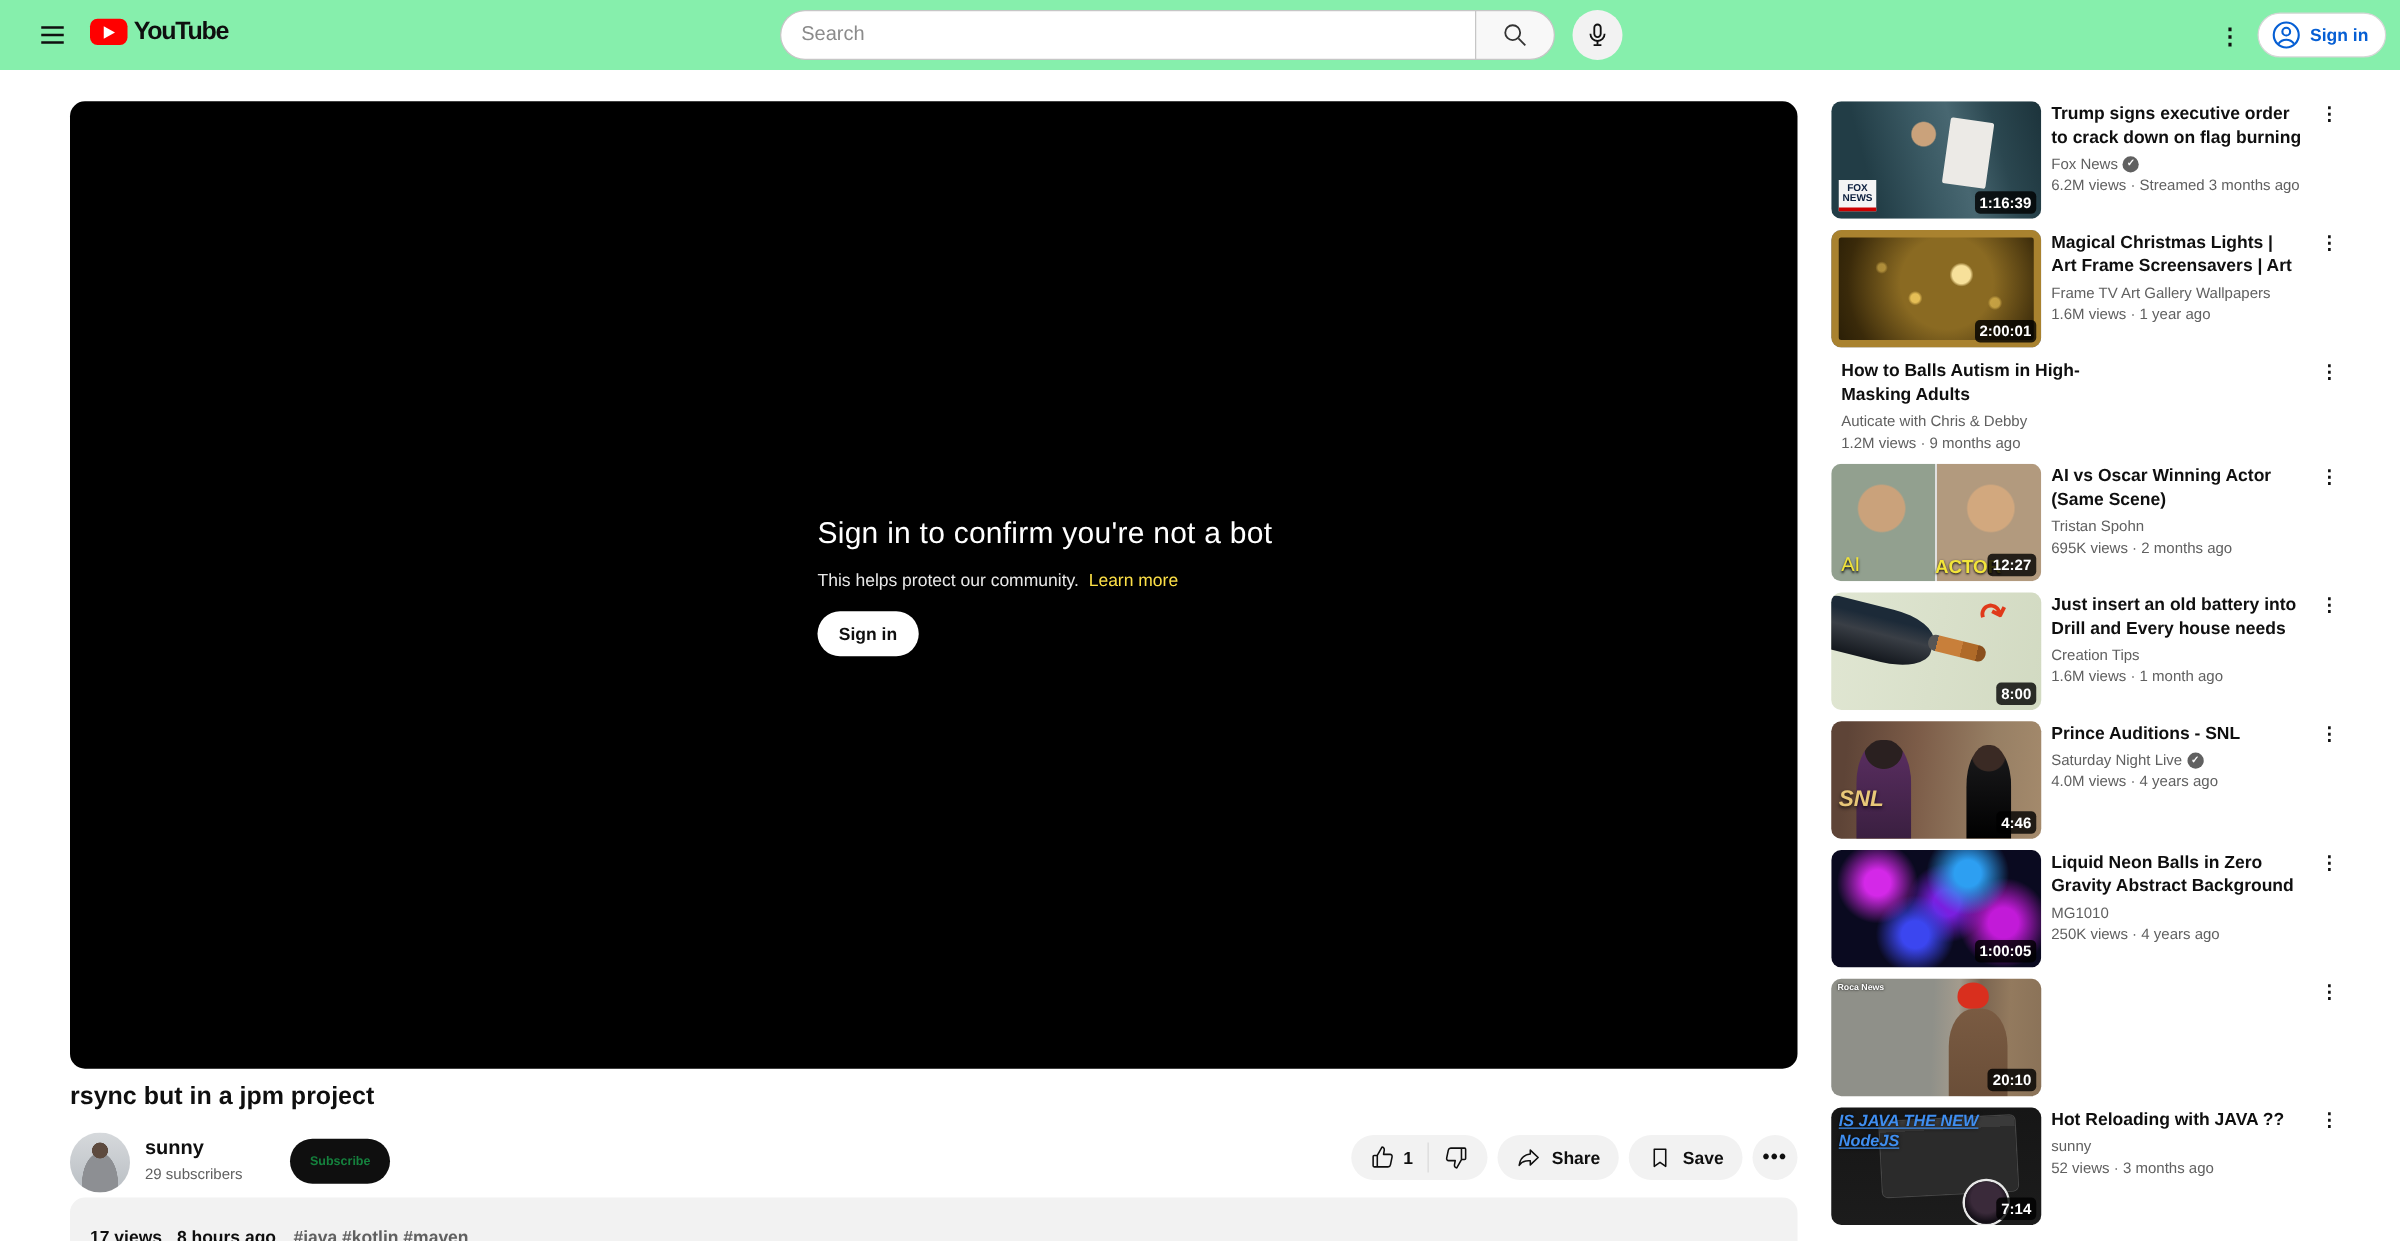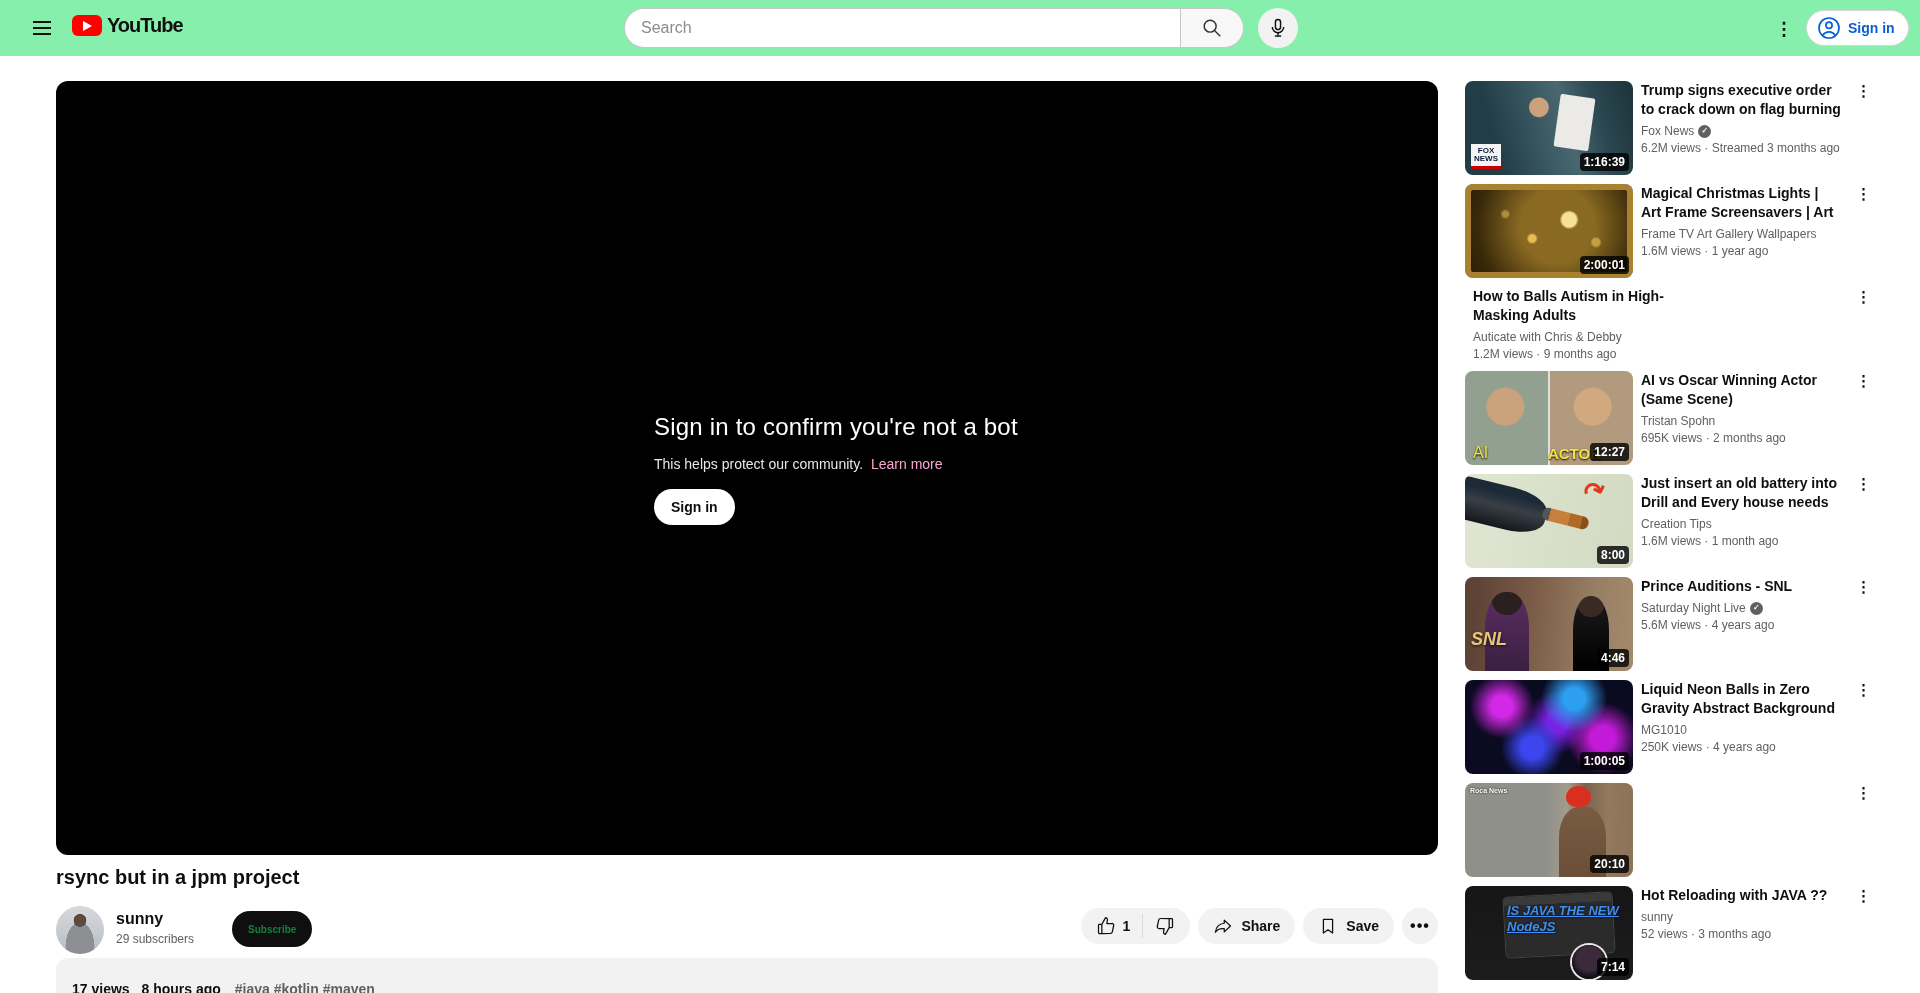--- a/index.html
+++ b/index.html
@@ -36,21 +36,21 @@
               font-size:18px; font-weight:bold; color:#0f0f0f; line-height:40px; }
   .signin-top { position:absolute; left:1806px; top:10px; height:36px; padding:0 13px 0 10px;
                 border:1px solid #d6d6d6; border-radius:18px; background:#fff;
                 display:flex; align-items:center; gap:7px; color:#065fd4; font-size:14px; font-weight:bold; }
 
   
   .player { position:absolute; left:56px; top:81px; width:1382px; height:774px; background:#000; border-radius:12px; }
   .player-msg { position:absolute; left:598px; top:332px; }
   .pm-heading { color:#fff; font-size:24px; font-weight:normal; letter-spacing:.2px; }
   .pm-body { margin-top:15px; font-size:14px; color:#e8e8e8; }
-  .pm-link { color:#f9a8d4; text-decoration:none; cursor:pointer; margin-left:4px; }
+  .pm-link { color:#fde047; text-decoration:none; cursor:pointer; margin-left:4px; }
   .pm-btn { margin-top:17px; height:36px; padding:0 17px; border:none; border-radius:18px; background:#fff;
             color:#0f0f0f; font-size:14px; font-weight:bold; }
 
   
   .vid-title { position:absolute; left:56px; top:866px; font-size:20px; font-weight:bold; color:#0f0f0f; }
   .ch-row { position:absolute; left:56px; top:906px; width:1382px; height:48px; }
   .avatar { position:absolute; left:0; top:0; width:48px; height:48px; border-radius:50%; cursor:pointer;
             background:
               radial-gradient(circle at 50% 30%, #5d4a3e 0 15%, rgba(0,0,0,0) 16%),
               radial-gradient(ellipse at 50% 85%, #8d8f93 0 42%, rgba(0,0,0,0) 43%),
@@ -161,23 +161,23 @@
         background:linear-gradient(#7a5b42,#6a4e38); border-radius:42% 42% 0 0; }
   .t7-badge { position:absolute; left:5px; top:4px; color:#fff; font-size:7px; font-weight:bold;
         text-shadow:0 0 2px #000; z-index:2; }
   .t8 { background:linear-gradient(#161616,#1c1c1c); }
   .t8::before { content:""; position:absolute; left:24%; top:10%; width:64%; height:64%;
         background:linear-gradient(#3a3a3a 0 14%, #2b2b2b 14%); border-radius:4px; transform:rotate(-3deg);
         box-shadow:0 0 0 1px #454545; }
   .t8::after { content:""; position:absolute; right:16%; bottom:1%; width:34px; height:34px; border-radius:50%;
         background:radial-gradient(circle at 50% 40%, #3a2a3a 0 45%, #151018 70%);
         box-shadow:0 0 0 2px #e8e8e8; z-index:2; }
-  .t8-label { position:absolute; left:6px; top:17px; width:118px; color:#3f8ef0; font-style:italic;
+  .t8-label { position:absolute; left:6px; top:3px; width:118px; color:#3f8ef0; font-style:italic;
         font-weight:bold; font-size:13px; line-height:16px; text-decoration:underline;
-        text-shadow:0 0 3px rgba(0,0,0,.8); z-index:1;margin-left:36px; }
+        text-shadow:0 0 3px rgba(0,0,0,.8); z-index:1; }
 
   svg.icon { display:block; }
 </style>
 </head>
 <body>
 
 <div class="topbar">
   <button class="burger" aria-label="menu">
     <span></span>
       <span></span>
@@ -353,21 +353,21 @@
     <div class="thumb t5">
       <span class="t5-snl">SNL</span>
       <span class="dur">4:46</span>
     </div>
     <div class="sb-meta">
       <div class="sb-title">Prince Auditions - SNL</div>
       <div class="sb-ch">
         <span>Saturday Night Live</span>
         <span class="verified">✓</span>
       </div>
-      <div class="sb-stats">5.6M views · 4 years ago</div>
+      <div class="sb-stats">4.0M views · 4 years ago</div>
     </div>
     <button class="sb-menu">⋮</button>
   </div>
 
   <div class="sb-item">
     <div class="thumb t6">
       <span class="dur">1:00:05</span>
     </div>
     <div class="sb-meta">
       <div class="sb-title">Liquid Neon Balls in Zero Gravity Abstract Background …</div>

